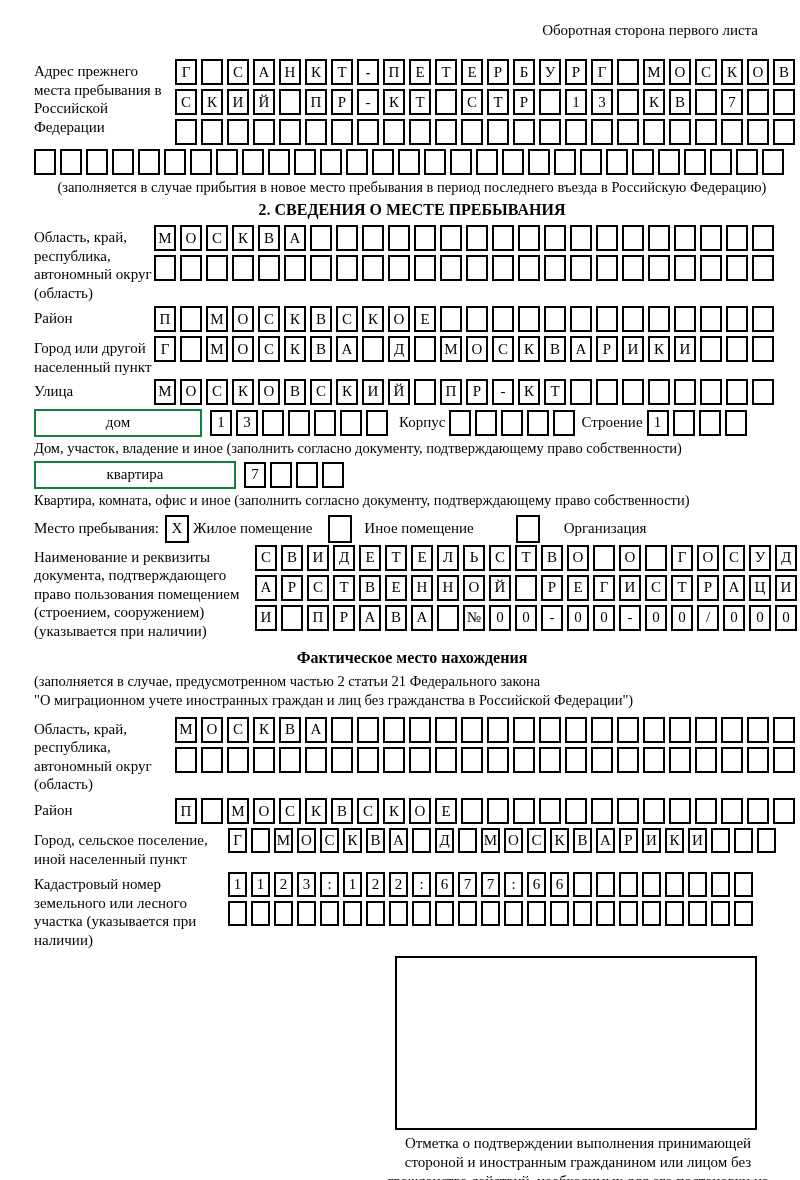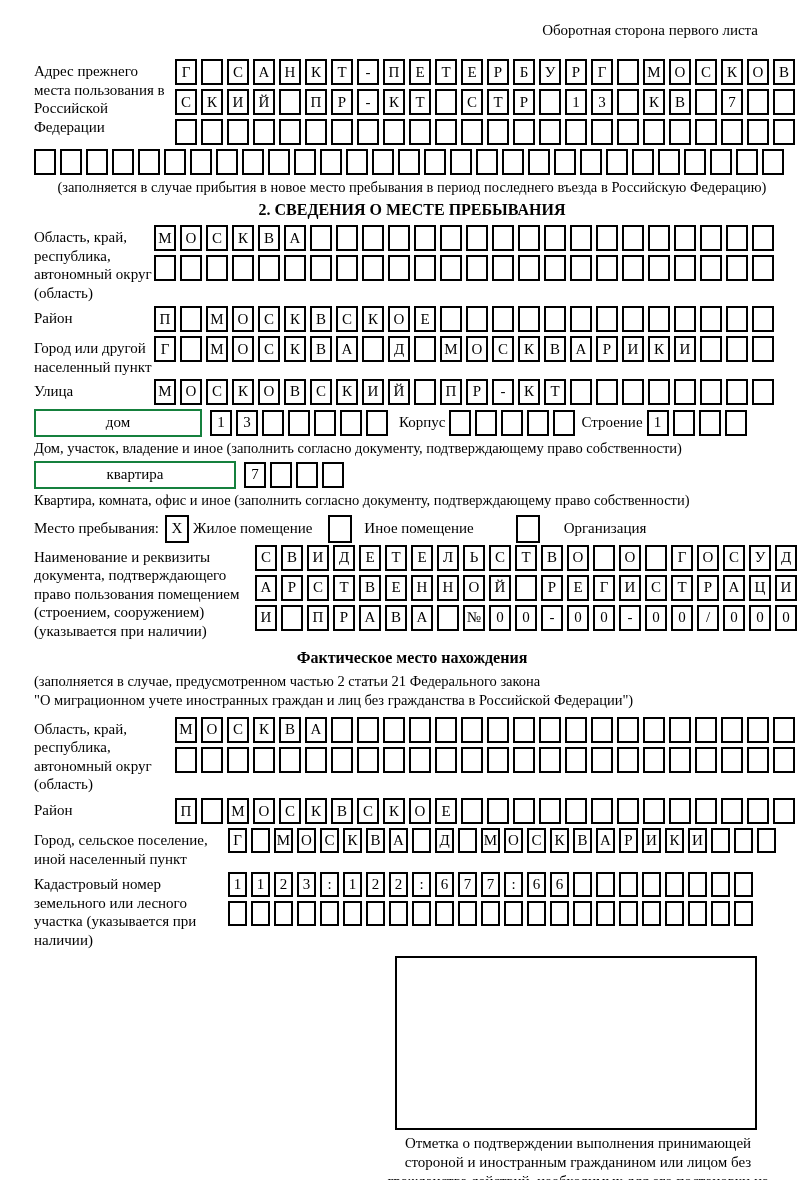--- a/index.html
+++ b/index.html
@@ -39,21 +39,21 @@
   .stamp-caption{width:392px;margin-left:348px;text-align:center;font-size:15px;line-height:1.28;}
 </style>
 </head>
 <body>
 
 <div class="page">
 
   <div class="hdr-note">Оборотная сторона первого листа</div>
 
   <div class="field">
-    <div class="flabel w141">Адрес прежнего места пользования в Российской Федерации</div>
+    <div class="flabel w141">Адрес прежнего места пребывания в Российской Федерации</div>
     <div class="rows">
       <div class="boxrow">
           <span class="box">Г</span>
           <span class="box"></span>
           <span class="box">С</span>
           <span class="box">А</span>
           <span class="box">Н</span>
           <span class="box">К</span>
           <span class="box">Т</span>
           <span class="box">-</span>

